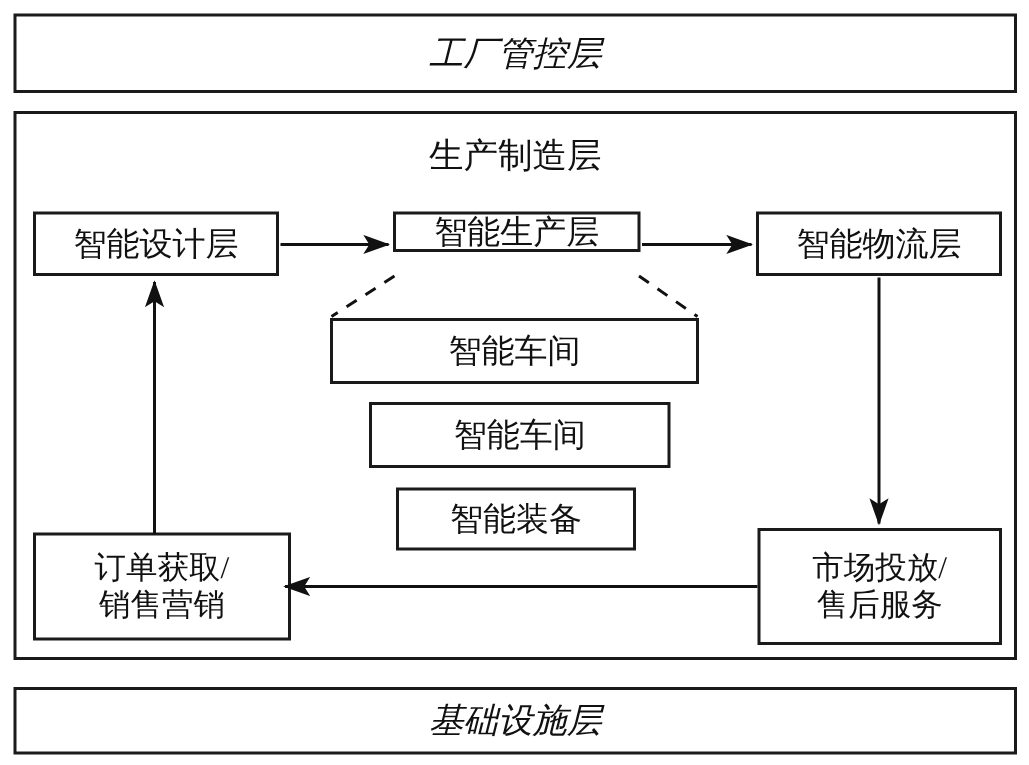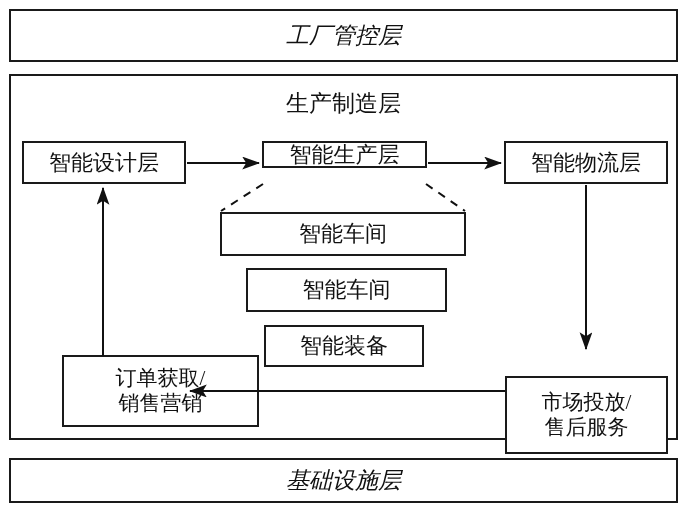--- a/index.html
+++ b/index.html
@@ -86,26 +86,26 @@
   </div>
 
   <div class="box fs-sub" style="left:246px; top:268px; width:201px; height:44px;">
     <span>智能车间</span>
   </div>
 
   <div class="box fs-sub" style="left:264px; top:325px; width:160px; height:42px;">
     <span>智能装备</span>
   </div>
 
-  <div class="box fs-corner" style="left:22px; top:355px; width:197px; height:72px;margin-left:40px;">
+  <div class="box fs-corner" style="left:22px; top:355px; width:172px; height:72px;">
     <span>订单获取/
 销售营销</span>
   </div>
 
-  <div class="box fs-corner" style="left:505px; top:352px; width:163px; height:78px;margin-top:24px;">
+  <div class="box fs-corner" style="left:505px; top:352px; width:163px; height:78px;">
     <span>市场投放/
 售后服务</span>
   </div>
 
   <svg class="overlay" viewBox="0 0 686 510">
     <defs>
       <marker id="arw" markerWidth="9" markerHeight="9" refX="8.4" refY="3.2" orient="auto" markerUnits="strokeWidth">
         <path d="M0,0 L9,3.2 L0,6.4 L2,3.2 z" fill="#111111"></path>
       </marker>
     </defs>

